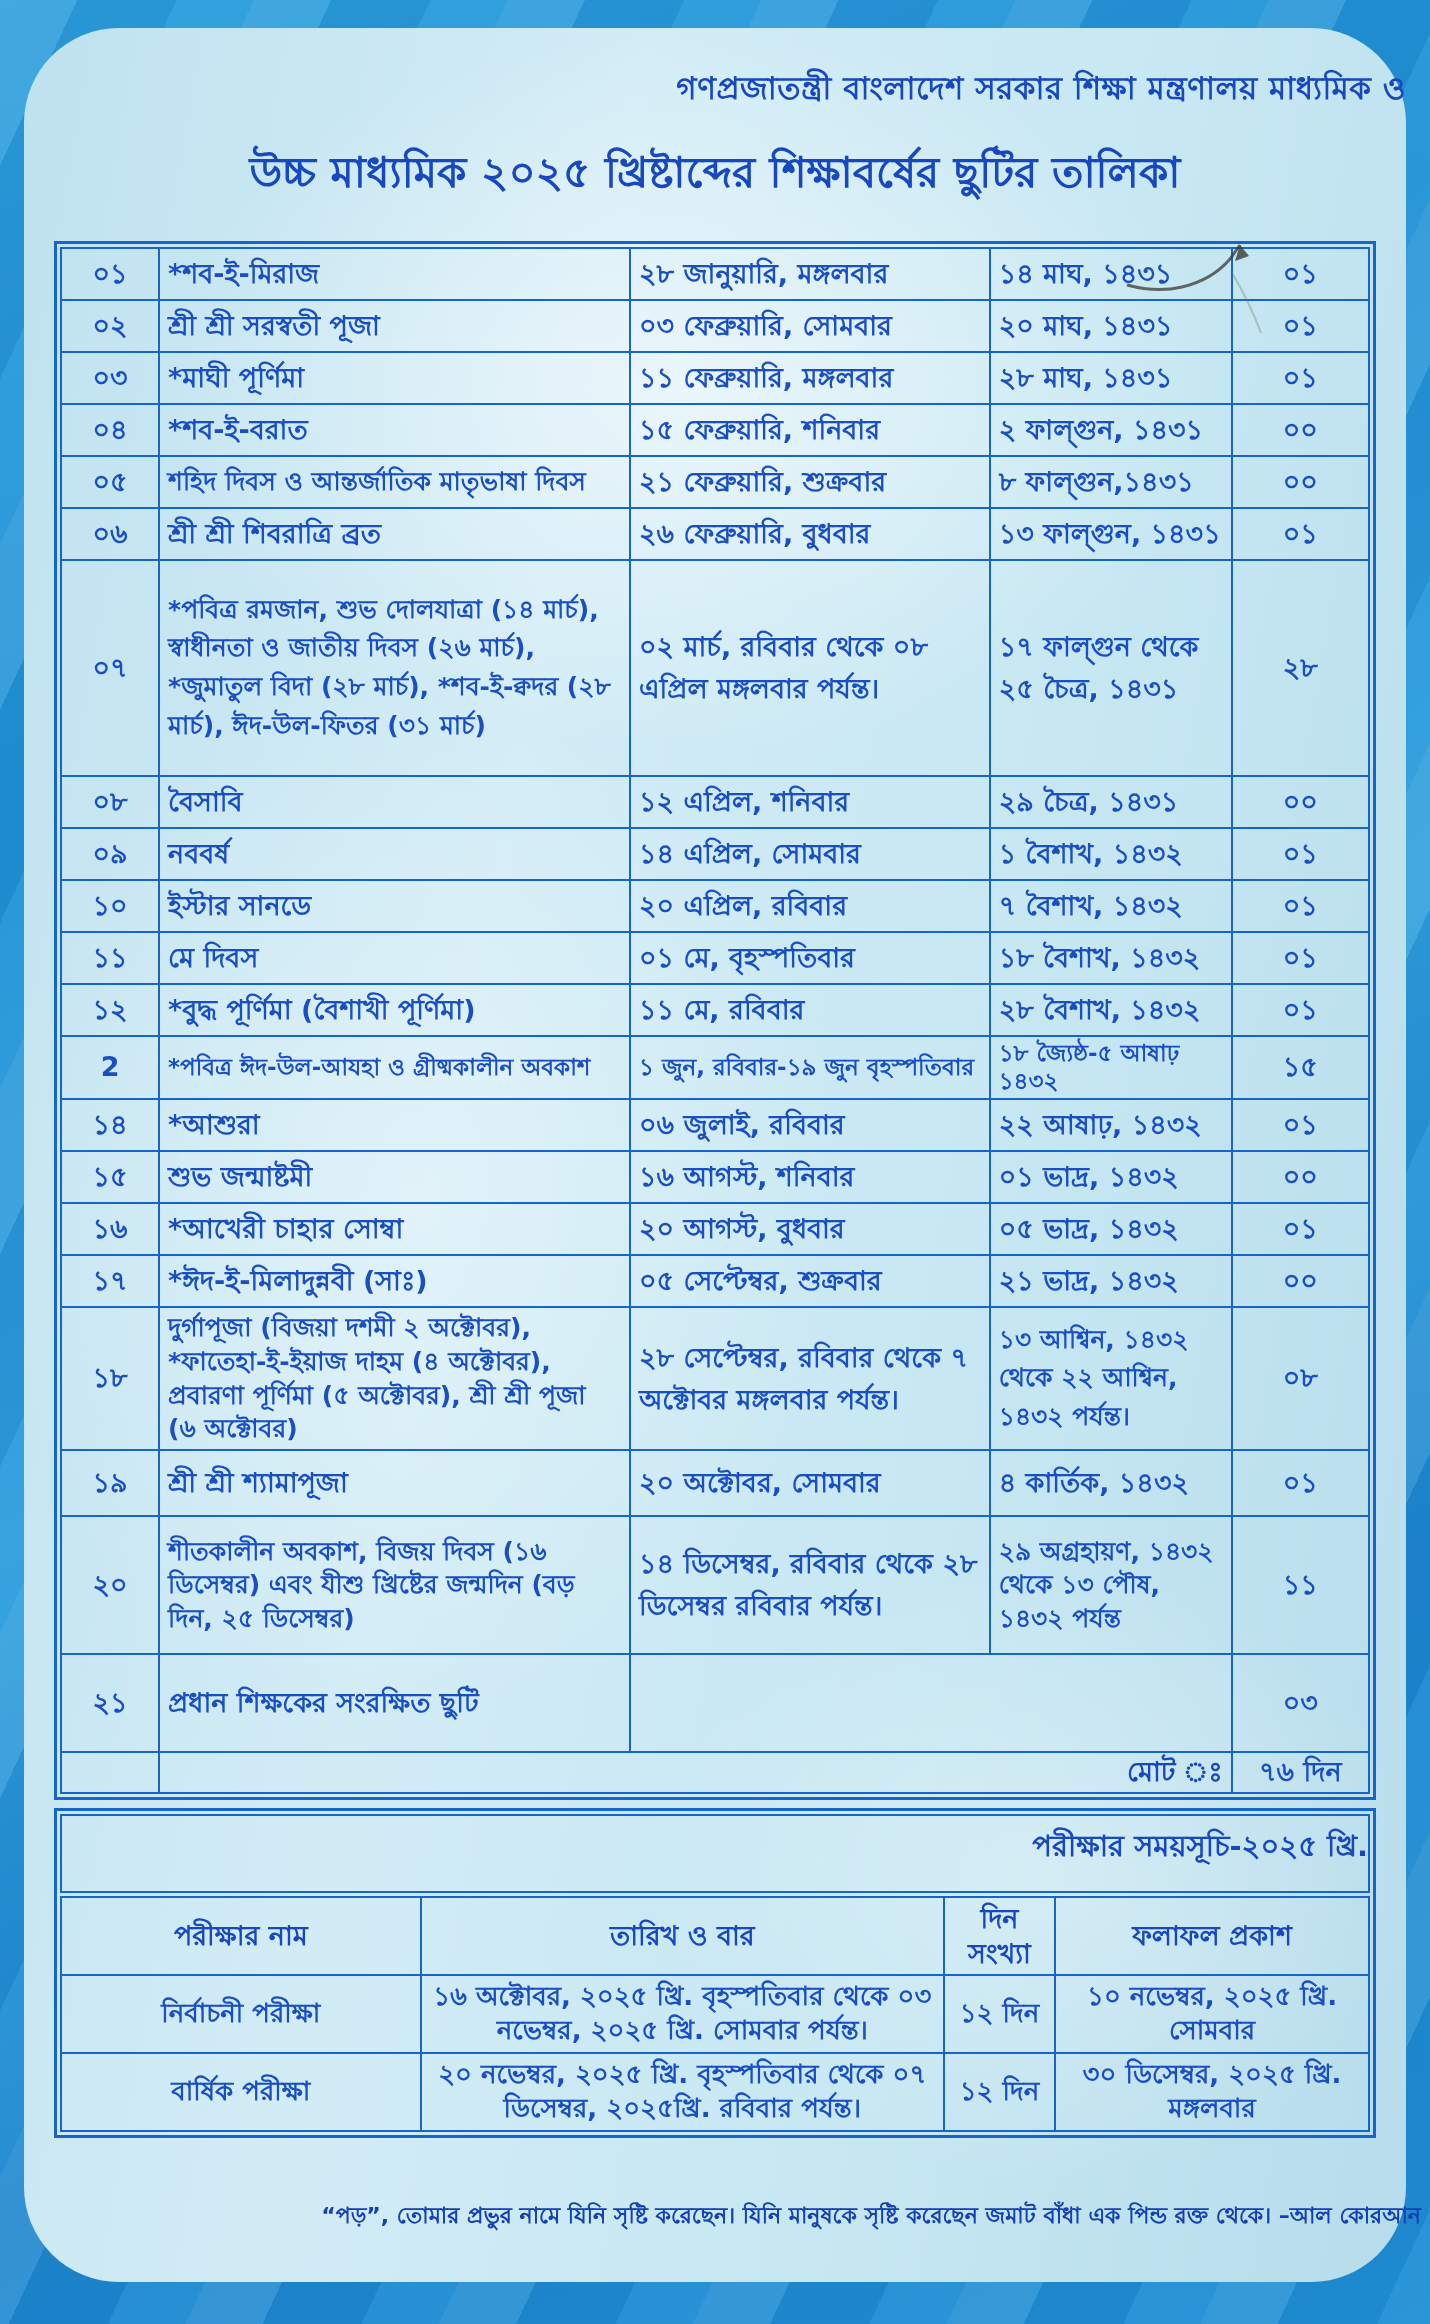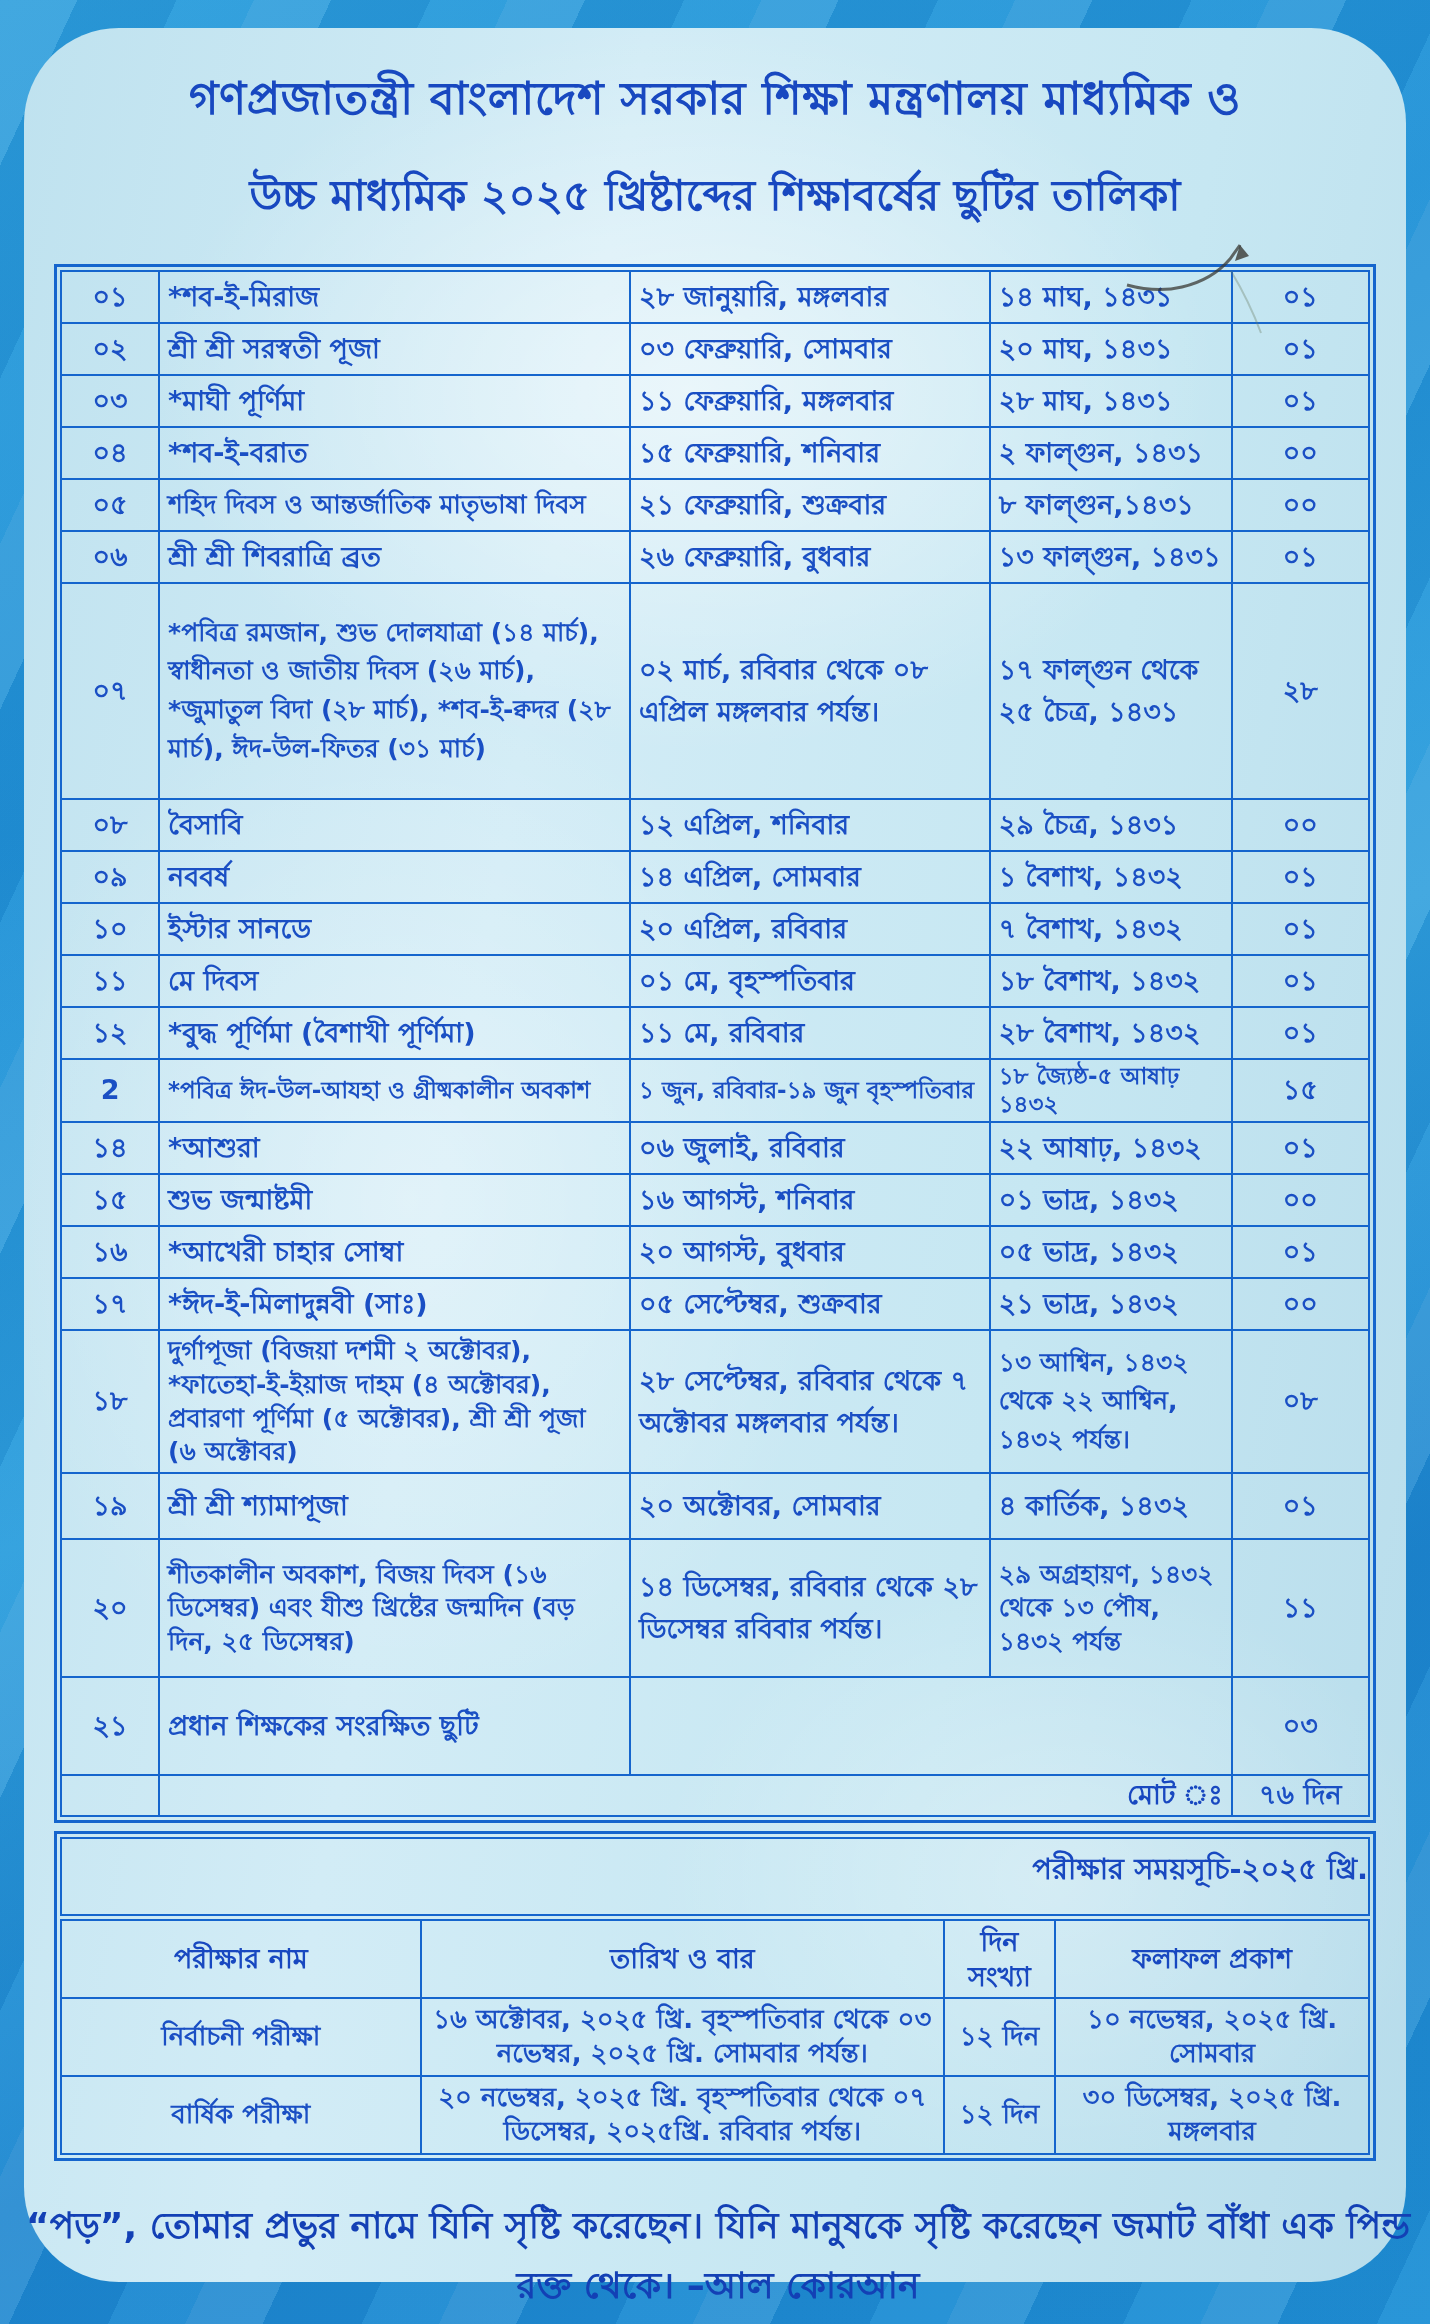--- a/index.html
+++ b/index.html
@@ -25,21 +25,21 @@
     width: 1382px; height: 2254px;
     border-radius: 95px;
     background:
       radial-gradient(ellipse 760px 520px at 48% 16%, rgba(255,255,255,0.55), rgba(255,255,255,0) 70%),
       radial-gradient(ellipse 620px 760px at 28% 52%, rgba(255,255,255,0.35), rgba(255,255,255,0) 70%),
       radial-gradient(ellipse 560px 440px at 74% 82%, rgba(255,255,255,0.30), rgba(255,255,255,0) 70%),
       linear-gradient(100deg, #bfe2ef 0%, #d2ecf6 35%, #c6e7f2 68%, #b7dcEB 100%);
     background-color: #c9e7f3;
   }
   .doc-title { padding-top: 36px; text-align: center; color: #1848c0; font-weight: bold; }
-  .doc-title .t1 { font-size: 45px; letter-spacing: 0.5px; }
+  .doc-title .t1 { font-size: 31px; letter-spacing: 0.5px; text-align: right; }
   .doc-title .t2 { font-size: 42px; margin-top: 24px; }
 
   .pen-mark { position: absolute; left: 1095px; top: 155px; pointer-events: none; }
 
   .tbl-wrap {
     margin: 30px 30px 0 30px;
     border: 3px solid #1565cd;
     padding: 3px;
   }
   table { width: 100%; border-collapse: collapse; table-layout: fixed; color: #1a4fc4; font-weight: bold; }
@@ -71,23 +71,23 @@
     text-align: right;
     font-size: 29px; font-weight: bold; color: #1848c0;
     padding: 7px 0 19px 0;
   }
   .exam { margin-top: 3px; }
   .exam th, .exam td { border: 2.5px solid #1565cd; padding: 3px 8px; line-height: 1.3; }
   .exam th { font-size: 27px; height: 50px; color: #1848c0; }
   .exam td { font-size: 26px; height: 78px; text-align: center; }
 
   .quote {
-    position: absolute; left: 6px; right: 0; top: 2198px;
-    text-align: center;
-    font-size: 36px; font-weight: bold; color: #1340b5;
+    position: absolute; left: 6px; right: 9px; top: 2198px;
+    text-align: right;
+    font-size: 22px; font-weight: bold; color: #1340b5;
   }
 </style>
 </head>
 <body>
 
 <div class="page">
   <div class="card">
 
     <div class="doc-title">
       <div class="t1">গণপ্রজাতন্ত্রী বাংলাদেশ সরকার শিক্ষা মন্ত্রণালয় মাধ্যমিক ও</div>

